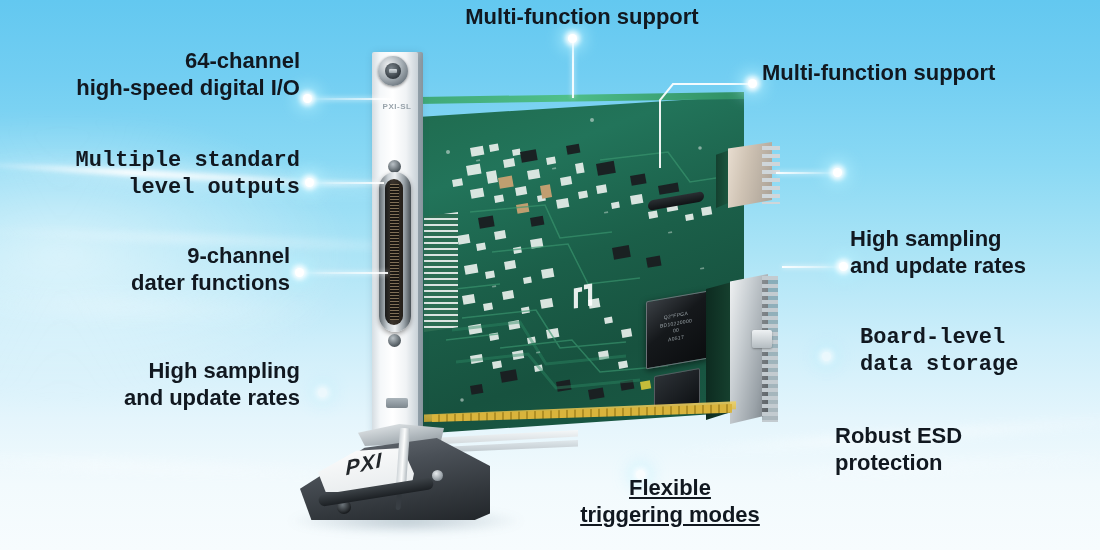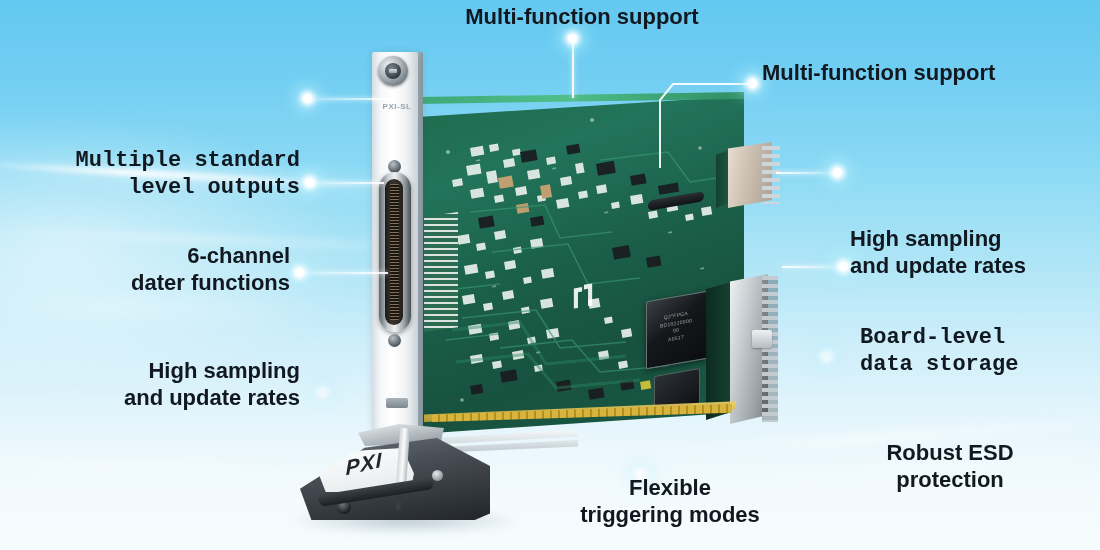--- a/index.html
+++ b/index.html
@@ -376,38 +376,40 @@
   <div class="dot" style="left:295px;top:268px;"></div>
 
   <div class="dot" style="left:822px;top:352px;opacity:.55;"></div>
 
   <div class="dot" style="left:318px;top:388px;opacity:.45;"></div>
 
   <div class="dot" style="left:636px;top:470px;opacity:.6;"></div>
 
   <div class="callout c" style="left:452px;top:4px;width:260px;">Multi-function support</div>
 
+  <div class="callout r" style="left:30px;top:48px;width:270px;">64-channel
+high-speed digital I/O</div>
 
   <div class="callout l" style="left:762px;top:60px;width:300px;">Multi-function support</div>
 
   <div class="callout r" style="left:40px;top:148px;width:260px;font-family:Liberation Mono, monospace;">Multiple standard
 level outputs</div>
 
 
   <div class="callout l" style="left:850px;top:226px;width:250px;">High sampling
 and update rates</div>
 
-  <div class="callout r" style="left:20px;top:243px;width:270px;">6-channel
+  <div class="callout r" style="left:20px;top:243px;width:270px;">9-channel
 dater functions</div>
 
   <div class="callout l" style="left:860px;top:325px;width:230px;font-family:Liberation Mono, monospace;">Board-level
 data storage</div>
 
   <div class="callout r" style="left:30px;top:358px;width:270px;">High sampling
 and update rates</div>
 
-  <div class="callout l" style="left:835px;top:440px;width:230px;text-align:center;">Robust ESD
+  <div class="callout l" style="left:835px;top:423px;width:230px;">Robust ESD
 protection</div>
 
-  <div class="callout c" style="left:540px;top:475px;width:260px;">Flexible
+  <div class="callout c" style="left:540px;top:475px;width:260px;text-decoration:underline;">Flexible
 triggering modes</div>
 
 </div>
 
 </body></html>

